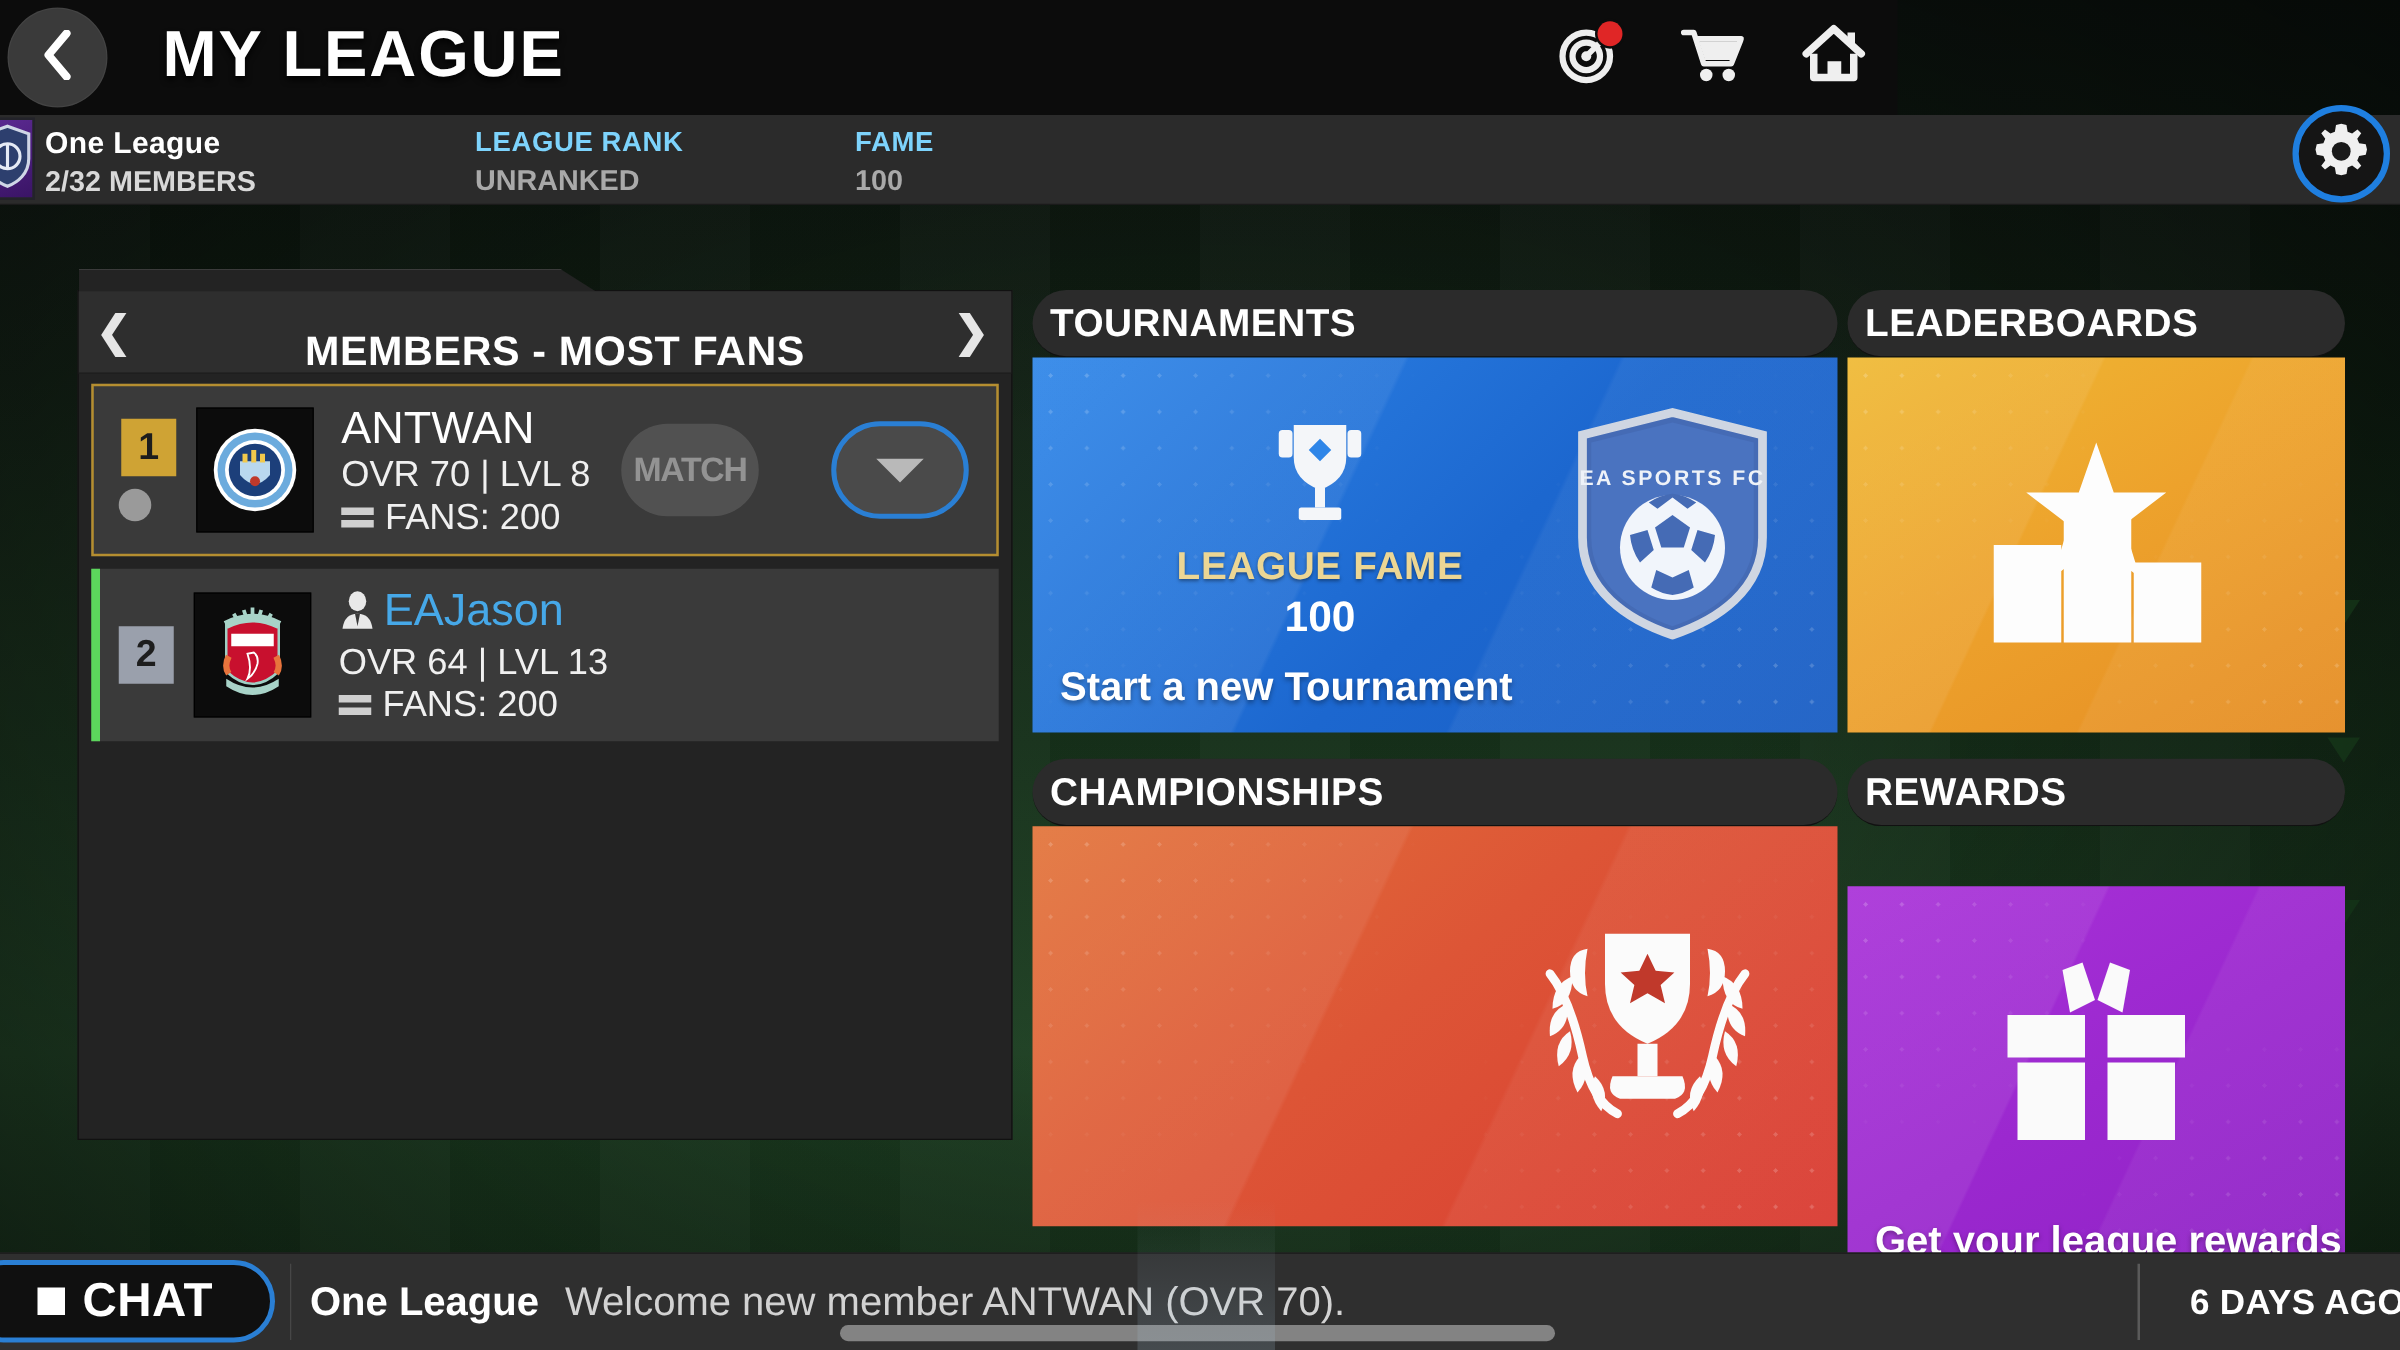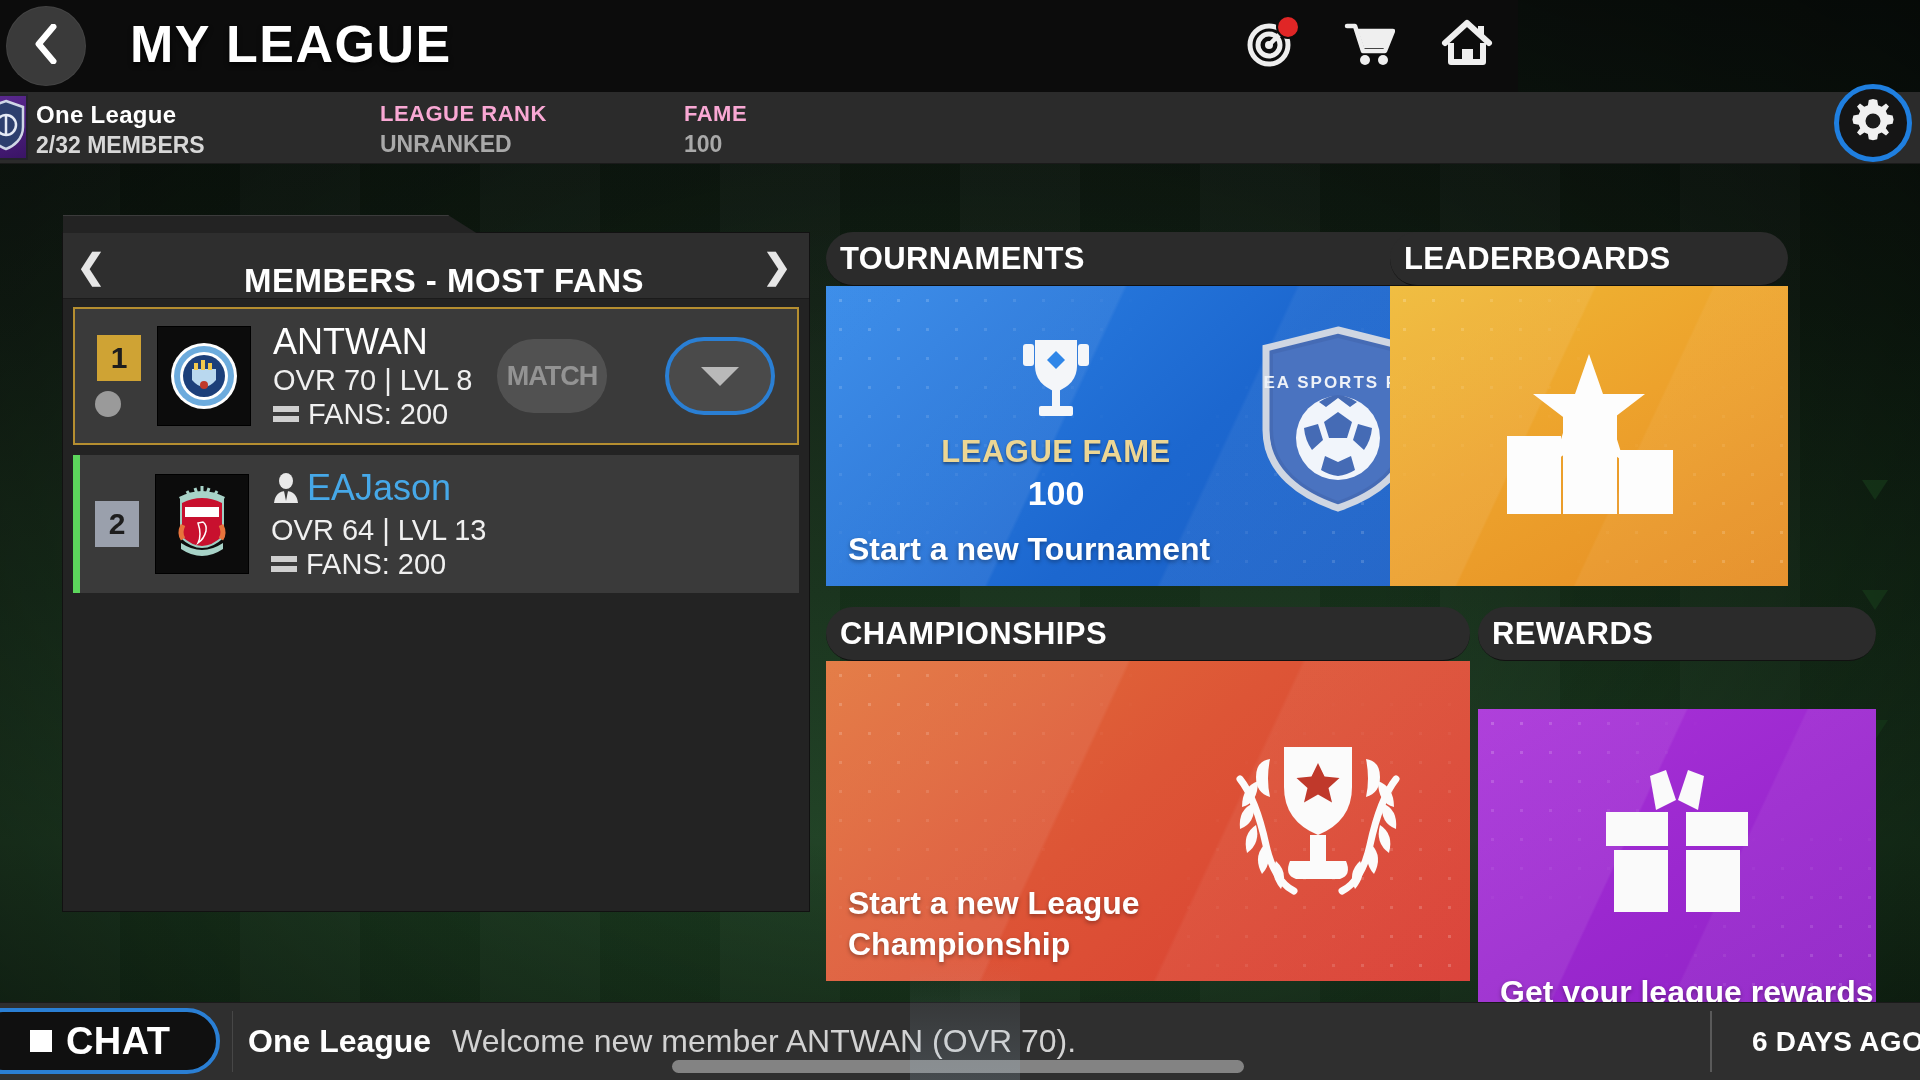--- a/index.html
+++ b/index.html
@@ -70,21 +70,21 @@
     background:linear-gradient(160deg,#5c2a92,#3a1466);
     border:2px solid #23232a;
     display:flex; align-items:center; justify-content:center;
     overflow:hidden;
   }
   .lg-crest svg{ width:40px; height:52px; }
   .lg-name{ position:absolute; left:36px; top:9px; }
   .lg-name .l1{ font-size:24px; font-weight:bold; color:#fff; letter-spacing:.3px; }
   .lg-name .l2{ font-size:23px; font-weight:bold; color:#d8d8d8; margin-top:3px; }
   .lg-col{ position:absolute; top:9px; }
-  .lg-col .k{ font-size:22px; font-weight:bold; color:#f9a8d4; letter-spacing:.5px; }
+  .lg-col .k{ font-size:22px; font-weight:bold; color:#7dd3fc; letter-spacing:.5px; }
   .lg-col .v{ font-size:23px; font-weight:bold; color:#a9a9a9; margin-top:4px; }
   .lg-rank{ left:380px; }
   .lg-fame{ left:684px; }
   .gear{
     position:absolute; right:8px; top:-8px; width:78px; height:78px;
     border-radius:50%; background:#151515;
     border:5px solid #1f7fe0;
     display:flex; align-items:center; justify-content:center;
   }
   .gear svg{ width:52px; height:52px; }
@@ -202,21 +202,21 @@
            text-shadow:0 2px 3px rgba(0,0,0,.4); }
   .t-fameval{ font-size:34px; font-weight:bold; color:#fff; margin-top:4px; }
   .ea-shield{ position:absolute; right:52px; top:40px; width:160px; height:186px; }
 
   
   #card-championships{ left:826px; top:607px; width:644px; }
   #card-championships .card-body{ height:320px; background:linear-gradient(140deg,#e2743a 0%,#dd5536 45%,#d93a32 100%); }
   .ch-trophy{ position:absolute; right:52px; top:70px; width:200px; height:180px; }
 
   
-  #card-leaderboards{ left:1390px; top:232px; width:398px; }
+  #card-leaderboards{ left:1478px; top:232px; width:398px; }
   #card-leaderboards .card-body{ height:300px; background:linear-gradient(150deg,#efb934 0%,#eda22c 48%,#e58c24 100%); }
   .podium{ position:absolute; left:50%; top:50%; transform:translate(-50%,-50%); width:200px; height:168px; }
 
   
   #card-rewards{ left:1478px; top:607px; width:398px; }
   #card-rewards .card-body{ height:320px; background:linear-gradient(150deg,#a932d8 0%,#9b28cf 50%,#8e22c4 100%);margin-top:48px; }
   .gift{ position:absolute; left:50%; top:42%; transform:translate(-50%,-50%); width:170px; height:150px; }
 
   
   .chatbar{
@@ -517,21 +517,20 @@
           <g fill="#fbfbfb">
             <path d="M160 50 q16 6 16 26 q-16 -4 -16 -26z"></path>
             <path d="M164 72 q16 6 14 26 q-16 -6 -14 -26z"></path>
             <path d="M162 94 q14 9 9 28 q-14 -10 -9 -28z"></path>
             <path d="M154 114 q11 12 2 29 q-12 -13 -2 -29z"></path>
             <path d="M142 130 q7 14 -5 28 q-8 -16 5 -28z"></path>
             <path d="M178 48 q-16 20 -26 66 q-8 36 -28 46" fill="none" stroke="#fbfbfb" stroke-width="7" stroke-linecap="round"></path>
           </g>
         </svg>
       </span>
-      <div class="card-caption" style="max-width:330px">Start a new League Championship</div>
     </div>
   </div>
 
   <div class="card" id="card-rewards">
     <div class="card-hdr">
       <span>REWARDS</span>
     </div>
     <div class="card-body">
       <div class="dots"></div>
       <div class="shine"></div>

